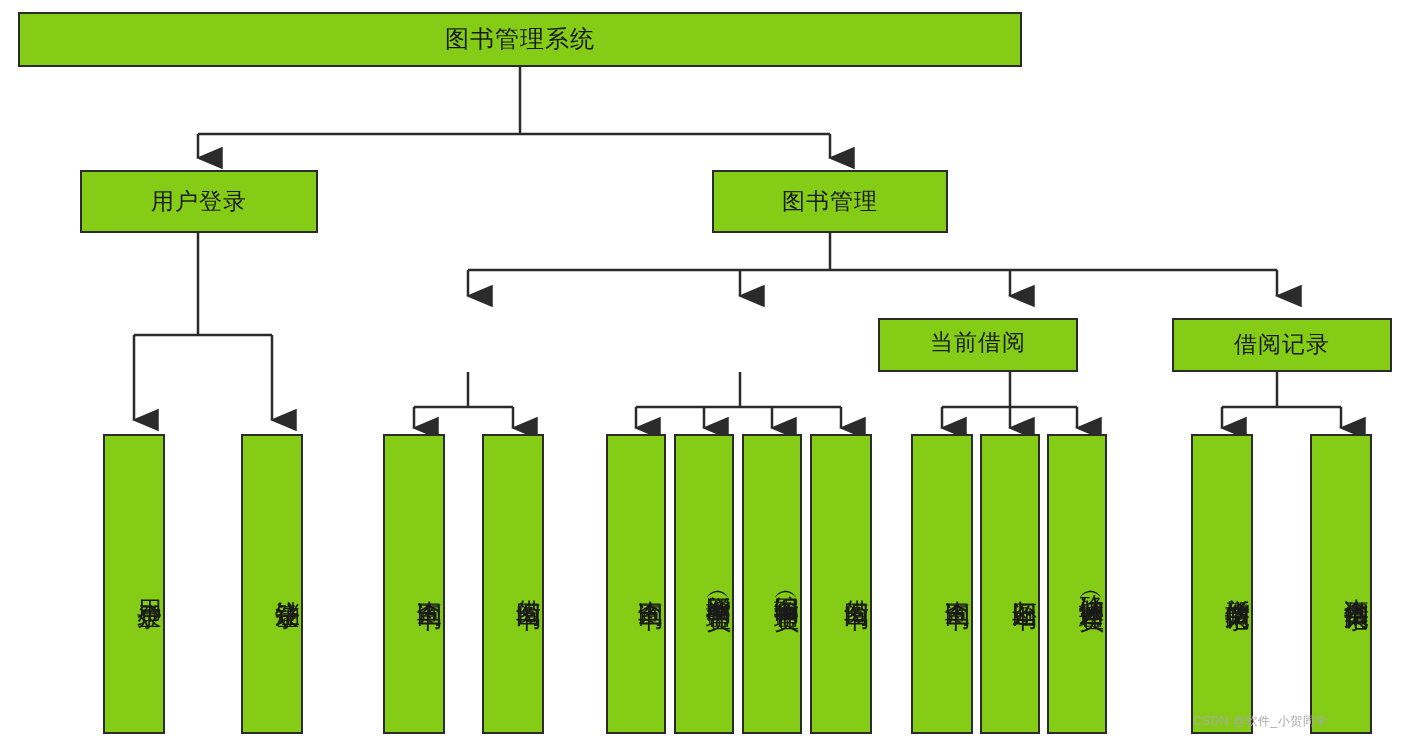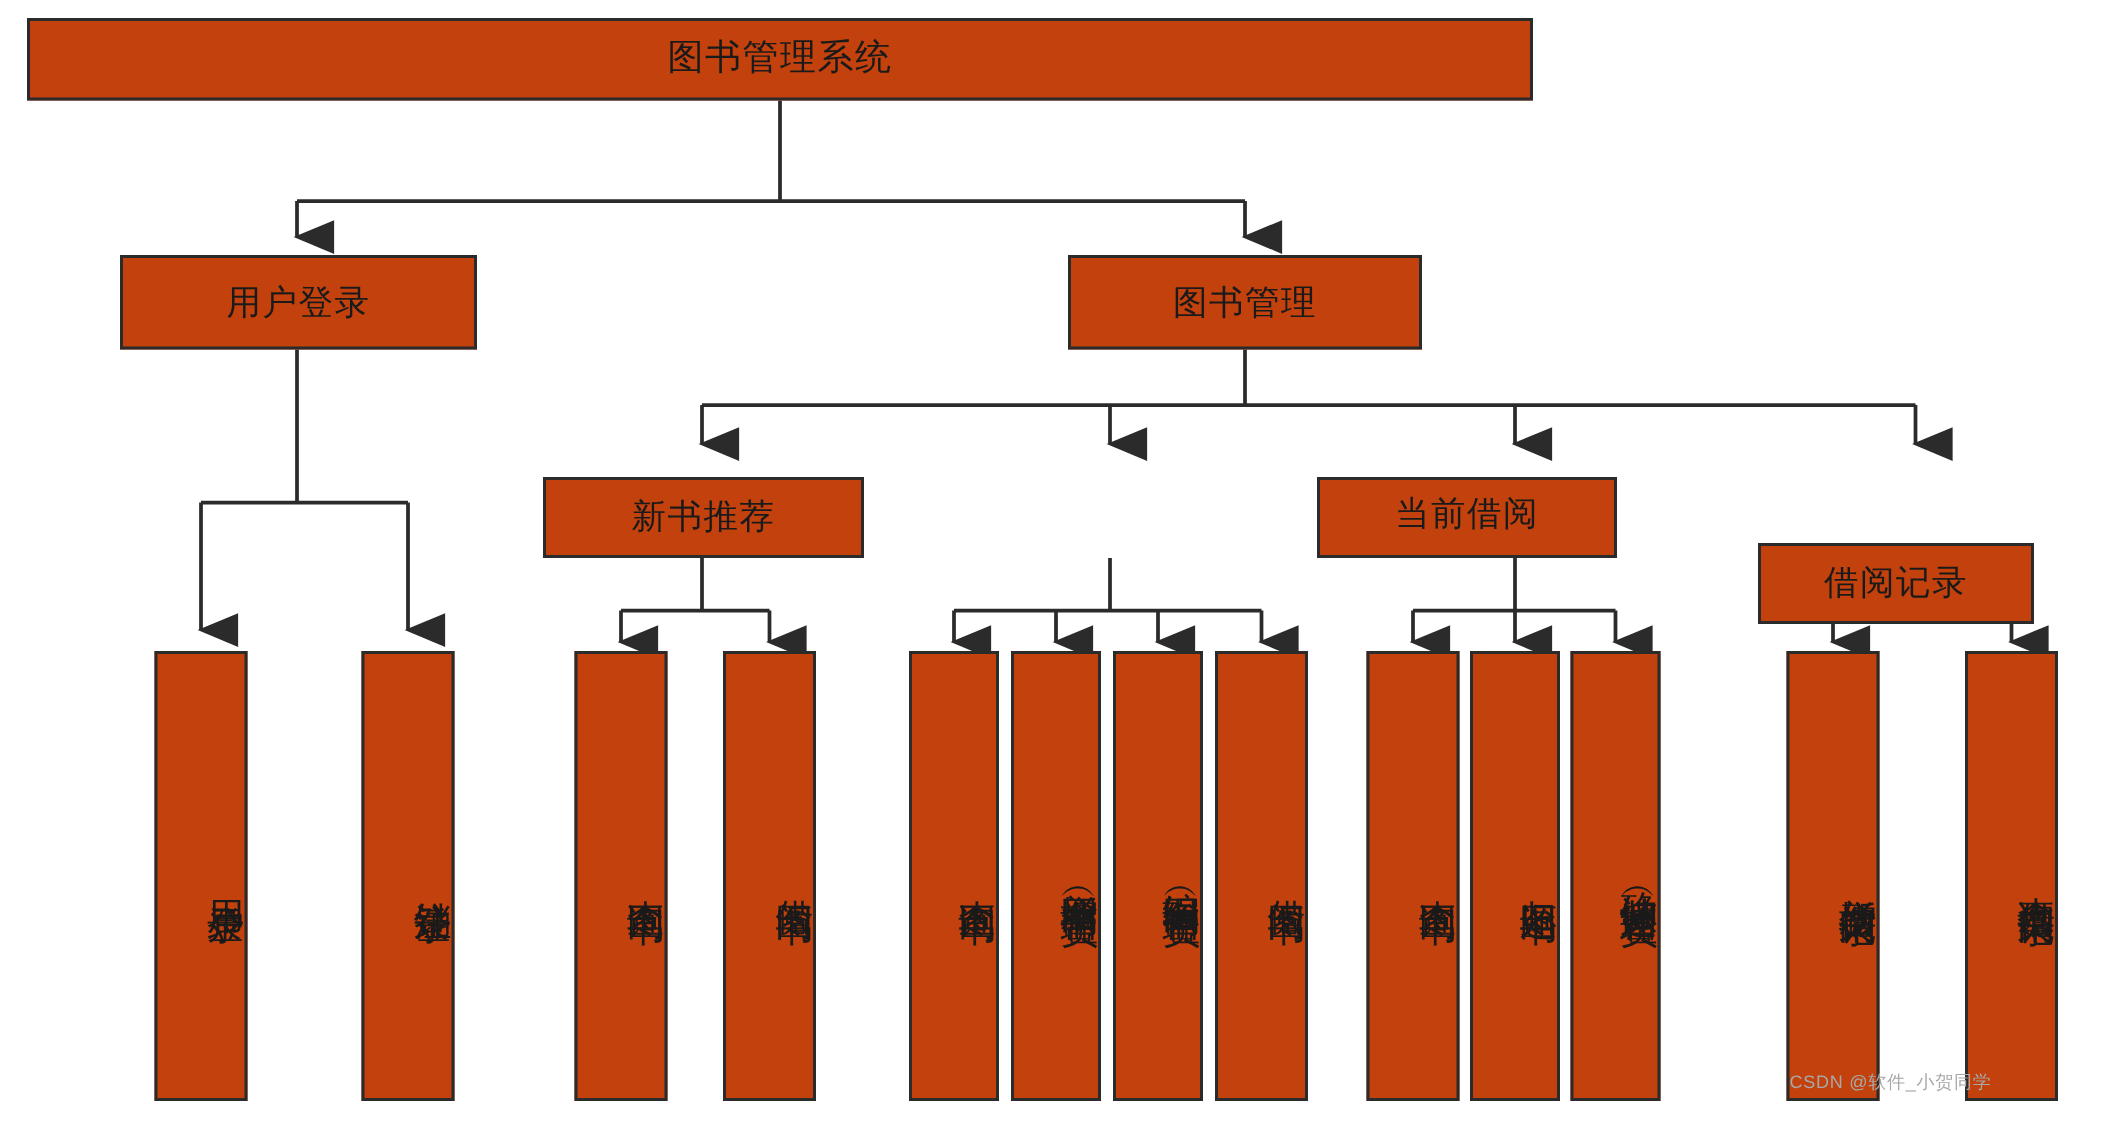--- a/index.html
+++ b/index.html
@@ -21,21 +21,21 @@
     position: absolute;
     left: 0;
     top: 0;
     width: 1405px;
     height: 747px;
     pointer-events: none;
   }
   .node {
     position: absolute;
     box-sizing: border-box;
-    background: #c2410c;
+    background: #84cc16;
     border: 2.5px solid #2b2b2b;
     display: flex;
     align-items: center;
     justify-content: center;
     color: #1a1a1a;
   }
   .node.horiz {
     font-size: 23px;
     letter-spacing: 1px;
     line-height: 1.2;
@@ -127,27 +127,24 @@
     <span>图书管理系统</span>
   </div>
 
   <div class="node horiz" style="left:80px; top:170px; width:238px; height:63px;">
     <span>用户登录</span>
   </div>
   <div class="node horiz" style="left:712px; top:170px; width:236px; height:63px;">
     <span>图书管理</span>
   </div>
 
-  <div class="node horiz" style="left:362px; top:318px; width:214px; height:54px;">
-    <span>新书推荐</span>
-  </div>
   <div class="node horiz" style="left:878px; top:318px; width:200px; height:54px;font-family:Liberation Mono, monospace;">
     <span>当前借阅</span>
   </div>
-  <div class="node horiz" style="left:1172px; top:318px; width:184px; height:54px;margin-top:44px;">
+  <div class="node horiz" style="left:1172px; top:318px; width:220px; height:54px;">
     <span>借阅记录</span>
   </div>
 
   <div class="node vert" style="left:103px; top:434px; width:62px; height:300px;">
     <span class="vlabel">用户登录</span>
   </div>
   <div class="node vert" style="left:241px; top:434px; width:62px; height:300px;">
     <span class="vlabel">注销登录</span>
   </div>
 

